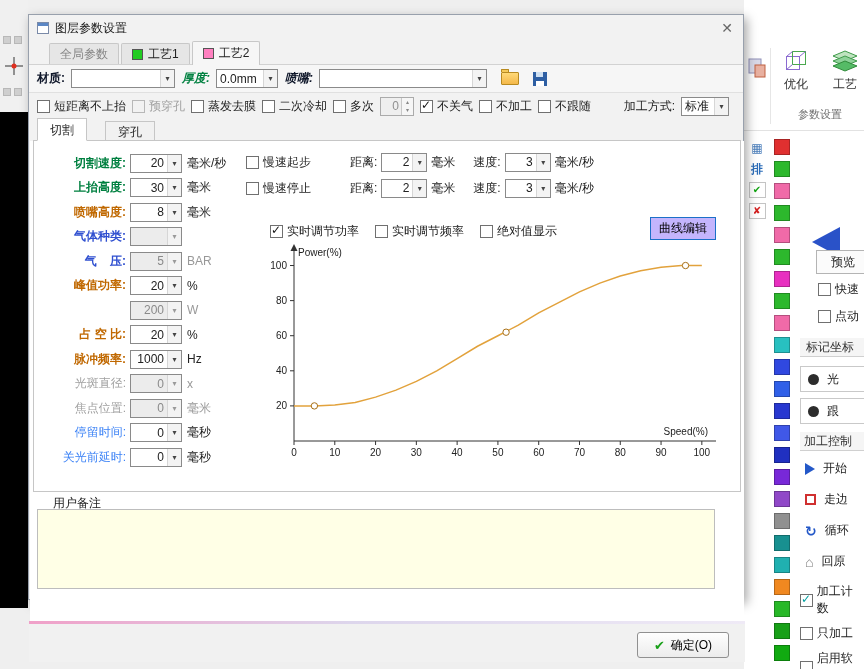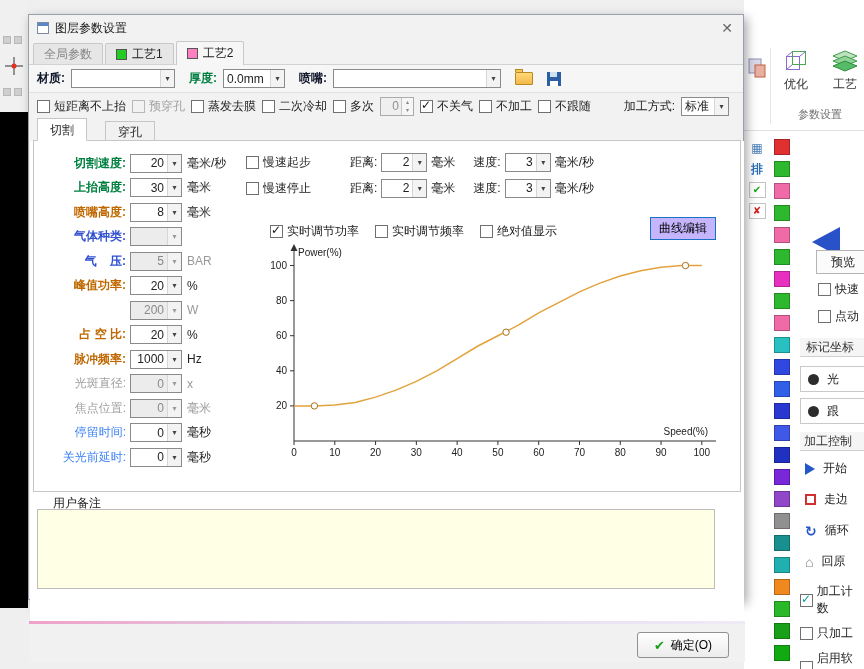--- a/index.html
+++ b/index.html
@@ -55,32 +55,32 @@
   
   .dialog{position:absolute;left:28px;top:14px;width:716px;height:586px;background:#f2f2f2;
           border:1px solid #98a0ac;box-shadow:3px 4px 10px rgba(0,0,0,.35);}
   .d-titlebar{position:absolute;left:0;top:0;width:100%;height:26px;display:flex;align-items:center;
               padding:0 8px;background:#f2f2f2;}
   .d-ticon{width:12px;height:12px;margin-right:6px;border:1px solid #7a8aa8;
            background:linear-gradient(#5b87c5 0 3px,#fff 3px);}
   .d-title{color:#1a1a1a;}
   .d-close{position:absolute;right:10px;top:5px;font-size:14px;color:#666;cursor:default;}
   .d-tabs{position:absolute;left:0;top:26px;width:100%;height:24px;display:flex;align-items:flex-end;
-          gap:2px;padding-left:4px;border-bottom:1px solid #d2d2d2;}
+          gap:2px;padding-left:20px;border-bottom:1px solid #d2d2d2;}
   .dtab{display:flex;align-items:center;gap:5px;height:21px;padding:0 10px;background:#e6e6e6;
         border:1px solid #c8c8c8;border-bottom:none;border-radius:2px 2px 0 0;}
   .dtab.active{height:24px;background:#f6f6f6;margin-bottom:-1px;}
   .dtab-label.muted{color:#858585;}
   .swatch{width:11px;height:11px;border:1px solid #555;display:inline-block;}
   .d-matbar{position:absolute;left:0;top:50px;width:100%;height:28px;display:flex;align-items:center;
             padding:0 8px;background:#f6f6f6;border-bottom:1px solid #e0e0e0;}
   .d-matbar>*{margin-right:6px;}
   .lab-orange{color:#0f172a;font-weight:bold;}
   .lab-green{color:#008040;font-weight:bold;}
-  .gap8{margin-left:8px;}
+  .gap8{margin-left:1px;font-style:italic;}
   .d-optbar{position:absolute;left:0;top:78px;width:100%;height:26px;display:flex;align-items:center;
             padding:0 8px;}
   .d-optbar>*{margin-right:6px;}
   .mode-label{margin-left:auto;}
   .d-white{position:absolute;left:1px;top:126px;width:714px;height:480px;background:#fff;z-index:1;}
   .d-subtabs{position:absolute;left:8px;top:104px;height:22px;display:flex;gap:18px;align-items:flex-end;z-index:3;}
   .stab{padding:0 12px;line-height:20px;height:20px;border:1px solid #c6c6c6;background:#f1f1f1;}
   .stab.active{height:23px;line-height:22px;background:#fff;border-bottom-color:#fff;}
   .d-panel{position:absolute;left:4px;top:125px;width:708px;height:352px;background:#fff;
            border:1px solid #c6c6c6;z-index:2;}

